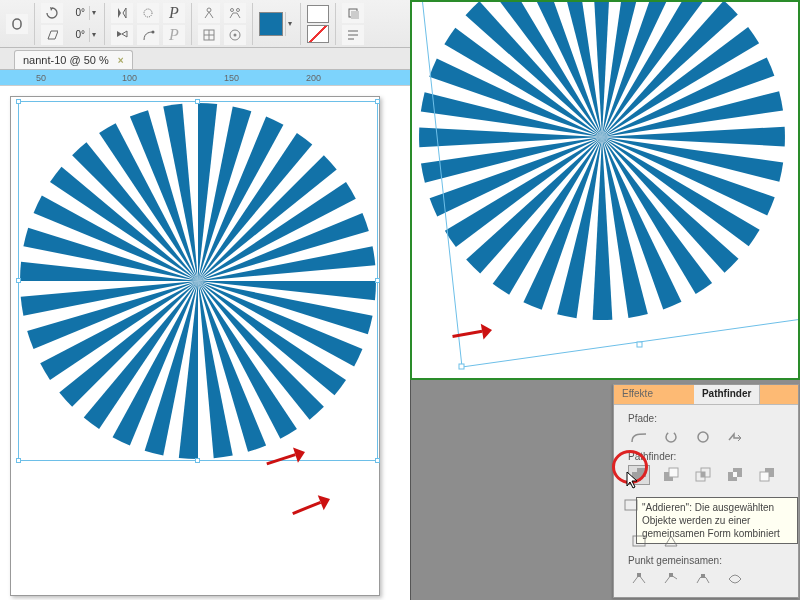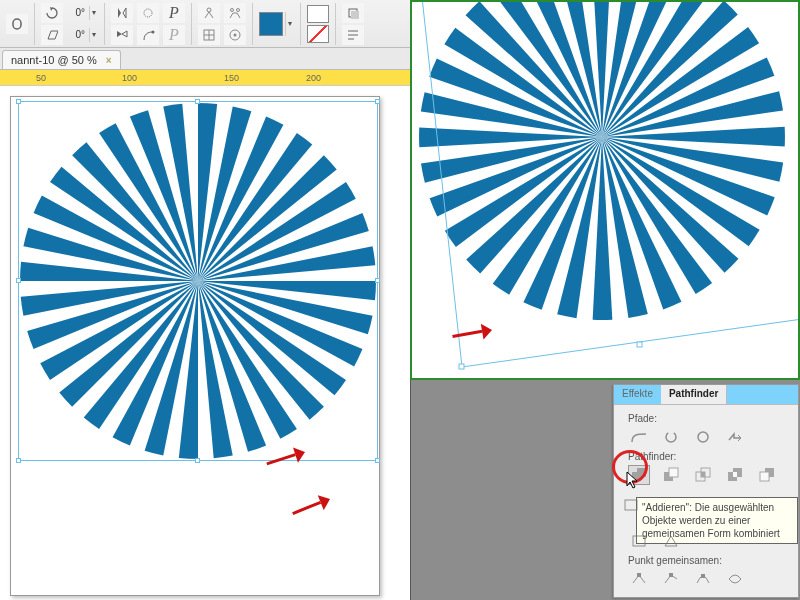--- a/index.html
+++ b/index.html
@@ -50,42 +50,42 @@
 
   
   .tab-bar {
     position: absolute;
     top: 48px; left: 0; width: 410px; height: 22px;
     background: #e9e9e9;
     border-bottom: 1px solid #bbb;
     display:flex; align-items:flex-end;
   }
   .tab {
-    margin-left:2px;
+    margin-left:14px;
     padding:3px 8px;
     background:#f7f7f7;
     border:1px solid #bbb;
     border-bottom:none;
     border-radius:3px 3px 0 0;
     font-size:11px;
     color:#333;
     position:relative;
   }
   .tab .x {
     color:#aa6;
     margin-left:6px;
     font-weight:bold;
     font-size:10px;
   }
 
   
   .ruler-h {
     position:absolute;
     top:70px; left:0; width:410px; height:16px;
-    background:#fde047;
+    background:#7dd3fc;
     border-bottom:1px solid #ccc;
     font-size:9px;
     color:#666;
   }
   .ruler-h .lbl  { position:absolute; top:3px; }
 
   
   .canvas-main {
     position:absolute;
     top:86px; left:0; width:410px; height:514px;
@@ -149,26 +149,26 @@
     position:absolute;
     top:4px; left:202px;
     width:186px; height:214px;
     background:#eeeeee;
     border:1px solid #999;
     box-shadow:-1px 1px 2px rgba(0,0,0,.2);
     font-size:10px;
     color:#444;
   }
   .panel-tabs {
-    display:flex; background:#7dd3fc;
+    display:flex; background:#fdba74;
     border-bottom:1px solid #bbb;
     height:20px;
   }
   .ptab { padding:3px 8px; color:#666; }
-  .ptab.active { background:#eee; border-right:1px solid #bbb; color:#222; font-weight:bold;}
+  .ptab.active { background:#eee; border-right:1px solid #bbb; color:#222; font-weight:bold;margin-left:33px;}
   .psection { padding:4px 14px; }
   .plabel { color:#555; margin:4px 0 3px; }
   .picon-row { display:flex; gap:10px; align-items:center; }
   .picon {
     width:22px; height:20px;
     display:flex; align-items:center; justify-content:center;
   }
   .picon svg { opacity:.7; }
   .highlight-ring {
     position:absolute;

